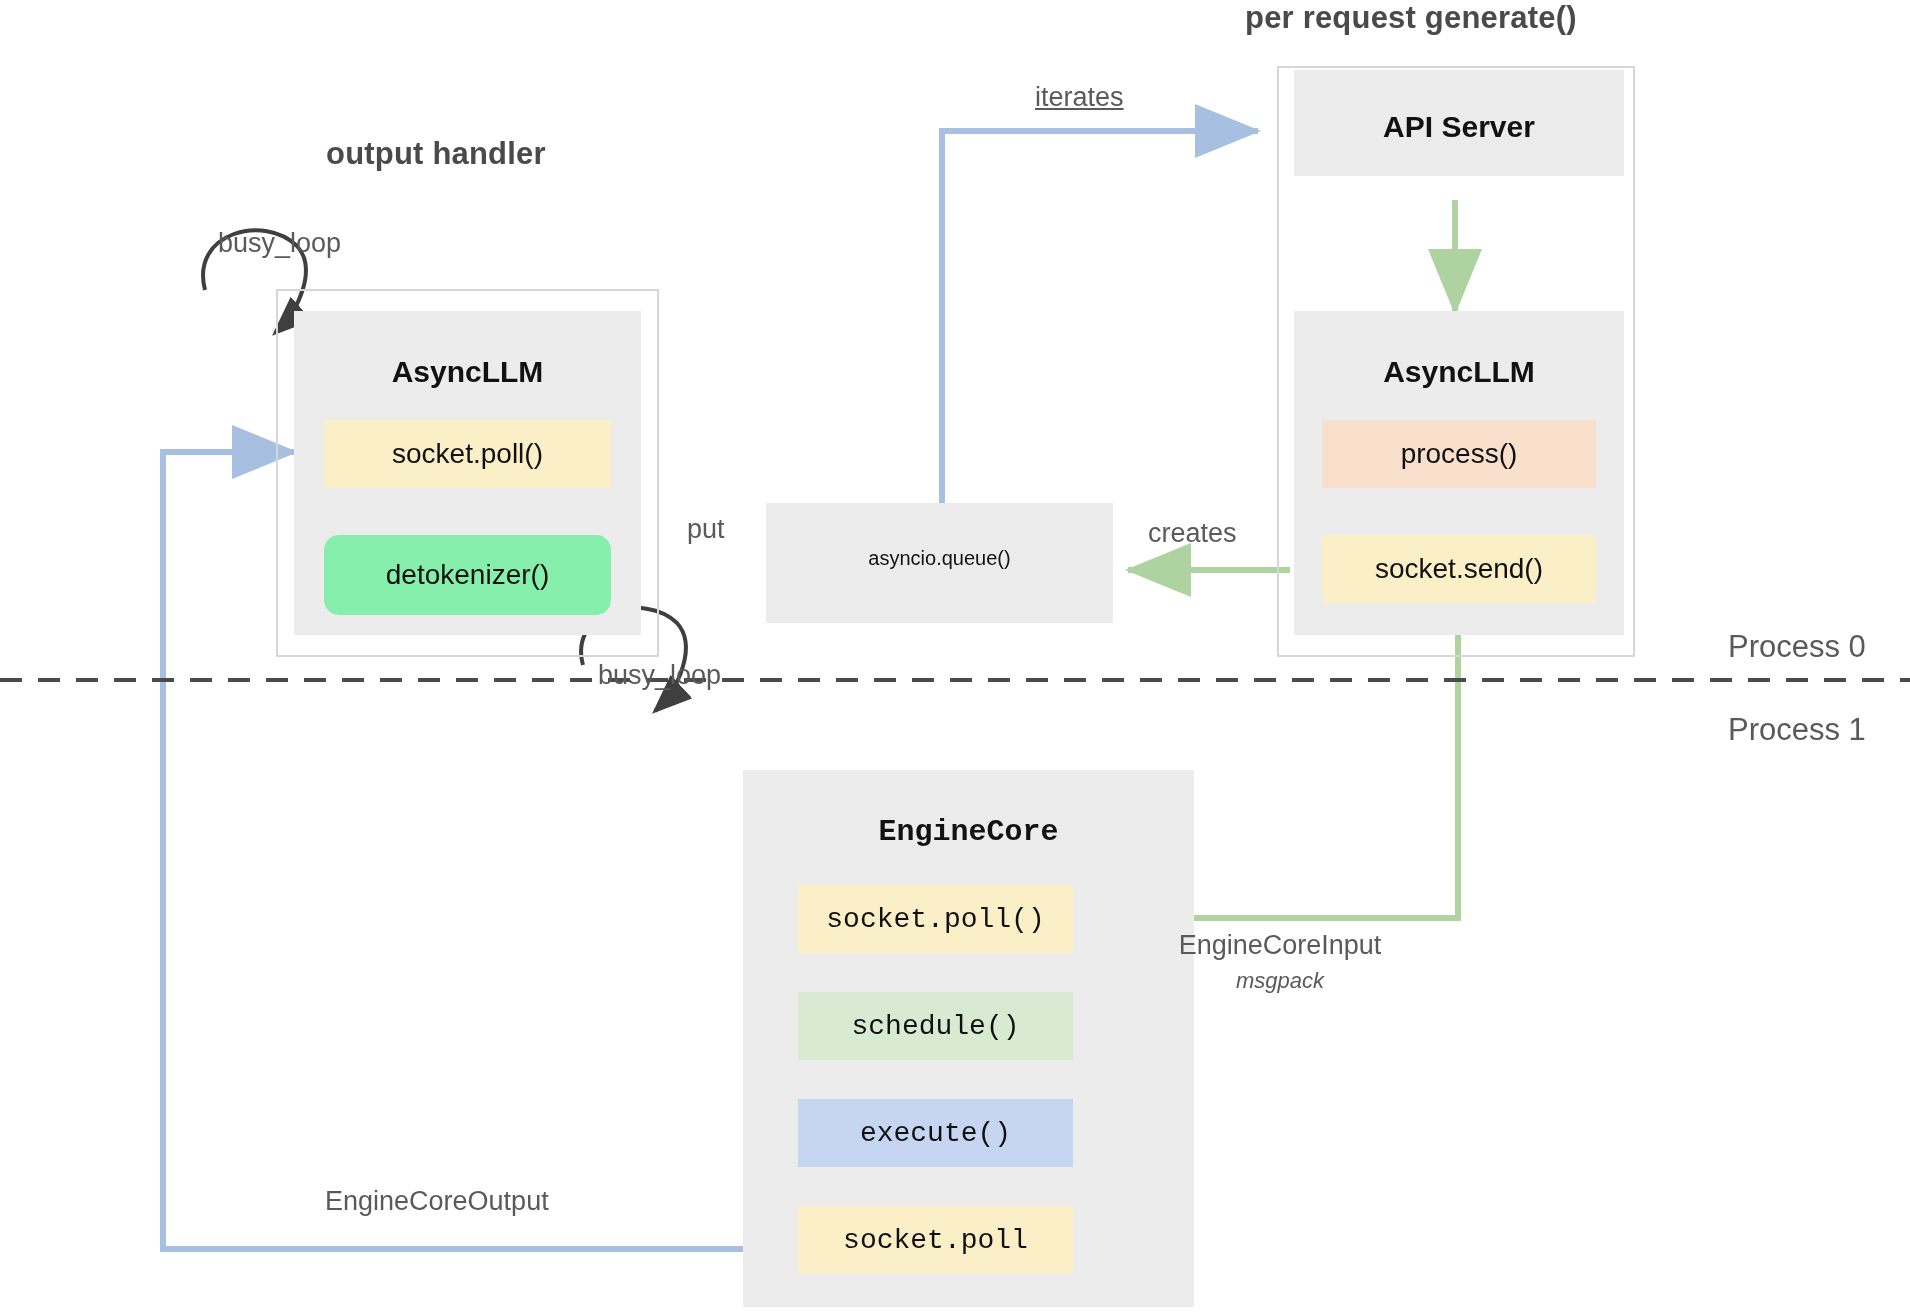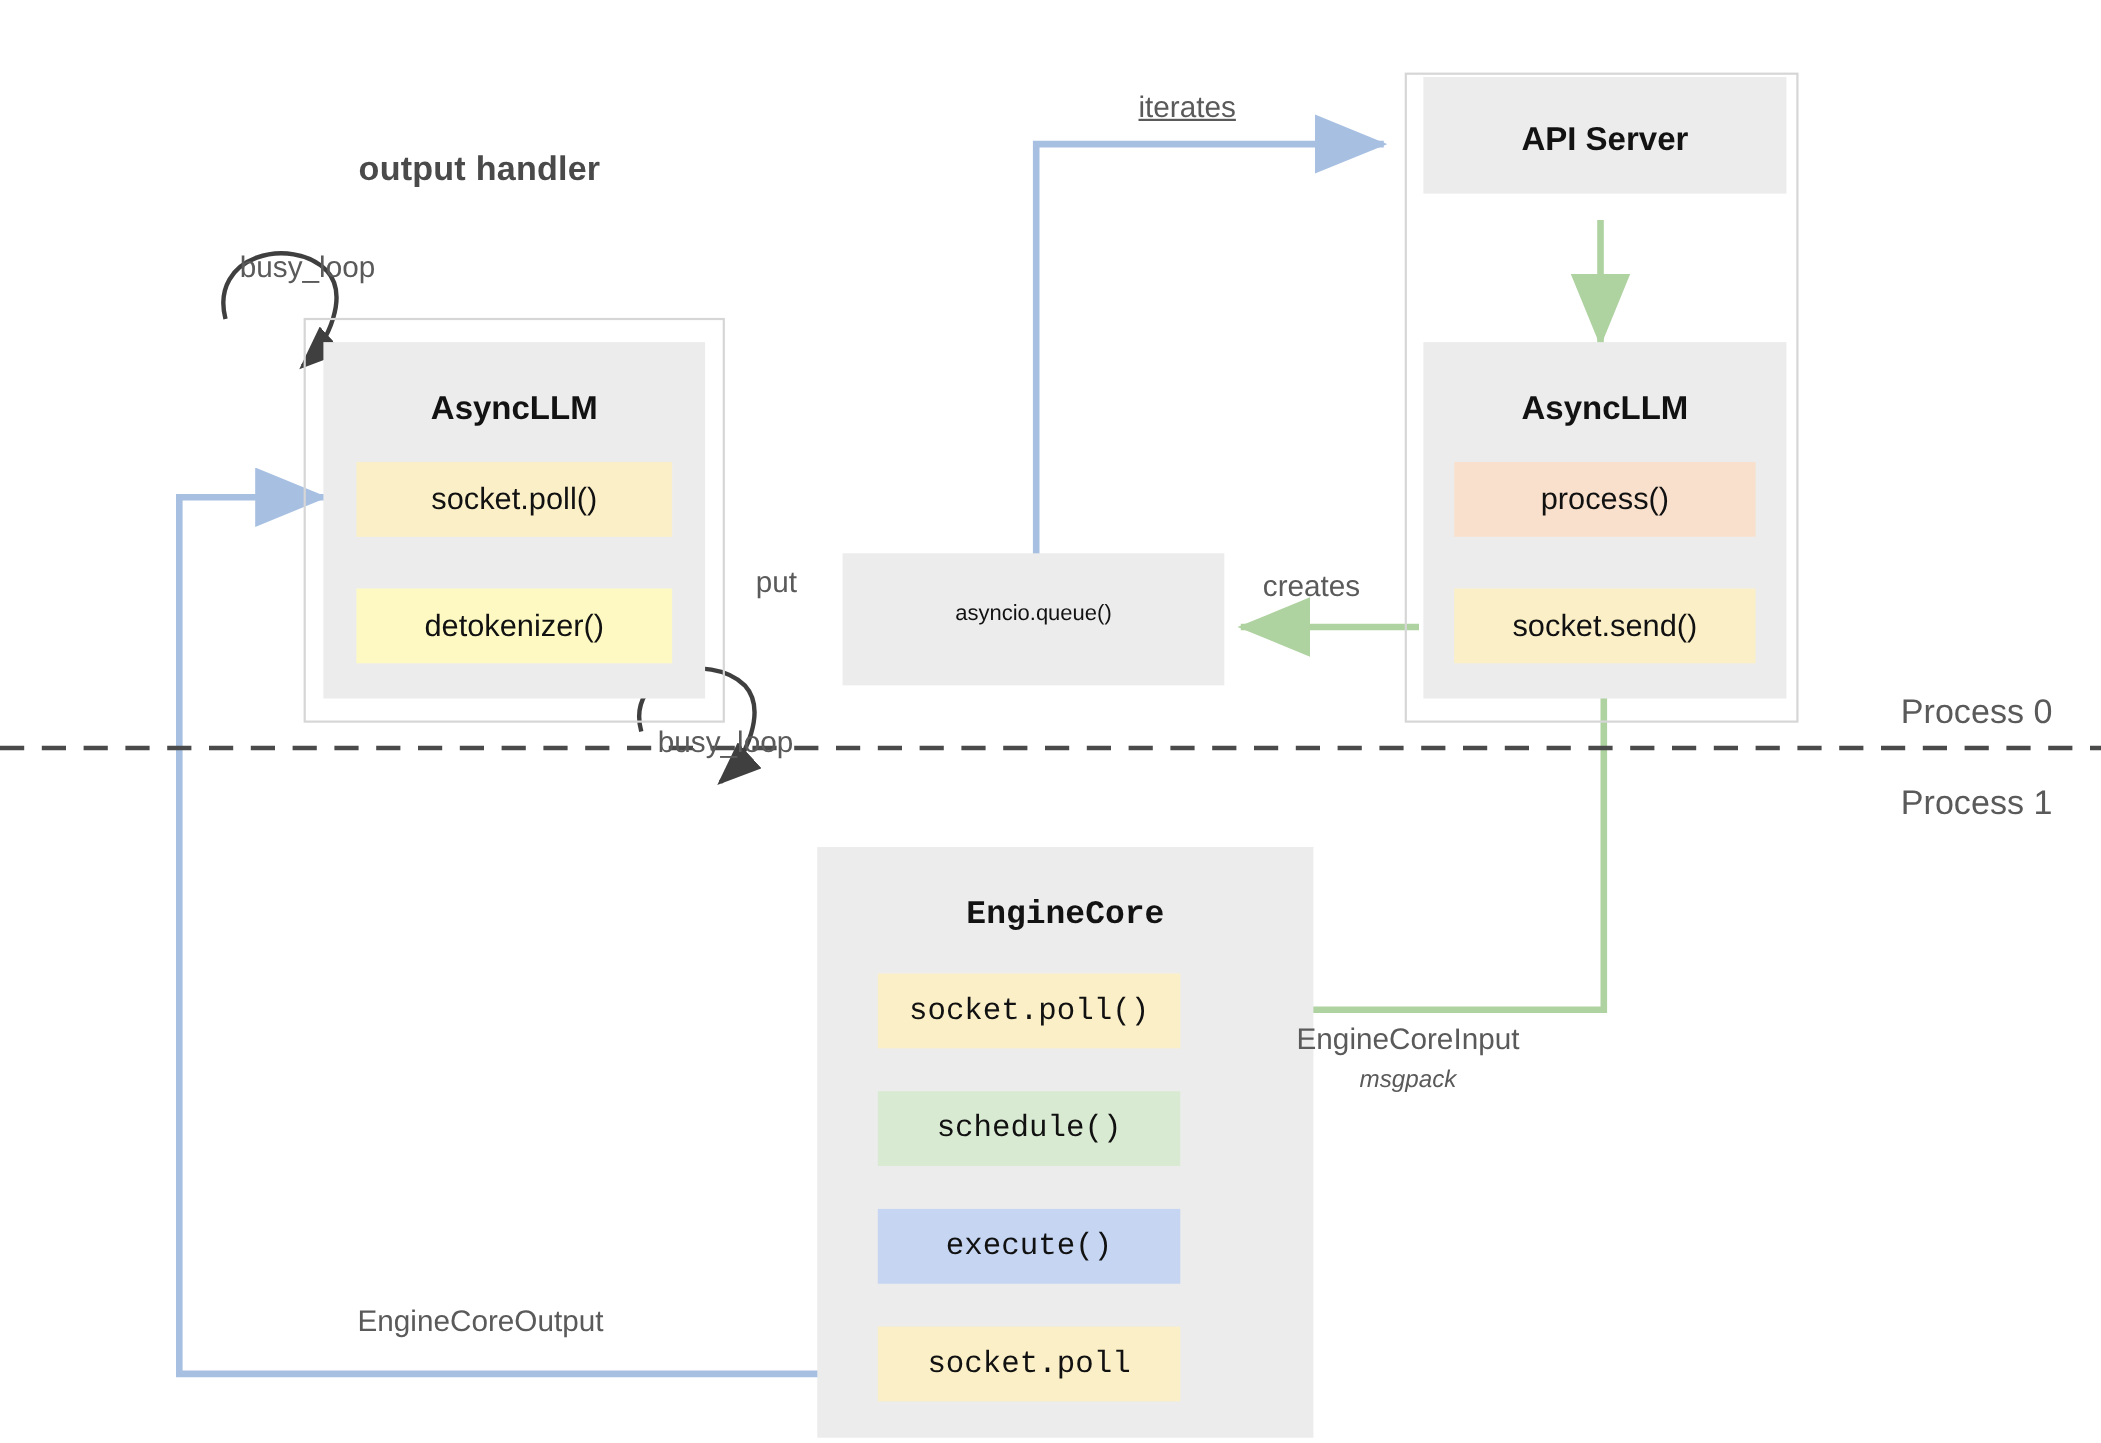--- a/index.html
+++ b/index.html
@@ -159,29 +159,30 @@
     </g>
 
     
     <g>
       <line x1="0" y1="680" x2="1910" y2="680" stroke="#4a4a4a" stroke-width="4" stroke-dasharray="22,16"></line>
     </g>
   </svg>
 
   <div class="group-title" style="left:326px; top:136px;">output handler</div>
 
+  <div class="group-title" style="left:1245px; top:0px;">per request generate()</div>
 
   <div class="outer-box" style="left:276px; top:289px; width:383px; height:368px;"></div>
 
   <div class="node" style="left:294px; top:311px; width:347px; height:324px;">
     <div class="node-title" style="top:44px;">AsyncLLM</div>
 
     <div class="chip" style="left:30px; top:109px; width:287px; height:68px; background:#fbefc8;">socket.poll()</div>
 
-    <div class="chip" style="left:30px; top:224px; width:287px; height:68px; background:#fef9c3;">detokenizer()</div>
+    <div class="chip" style="left:30px; top:224px; width:287px; height:80px; background:#86efac;border-radius:15px;">detokenizer()</div>
   </div>
 
   <div class="edge-label" style="left:218px; top:228px;">busy_loop</div>
 
   <div class="node" style="left:766px; top:503px; width:347px; height:120px;">
     <div class="node-title" style="top:44px; font-weight:normal; font-size:20px;">asyncio.queue()</div>
   </div>
 
   <div class="edge-label" style="left:687px; top:514px;">put</div>
 

